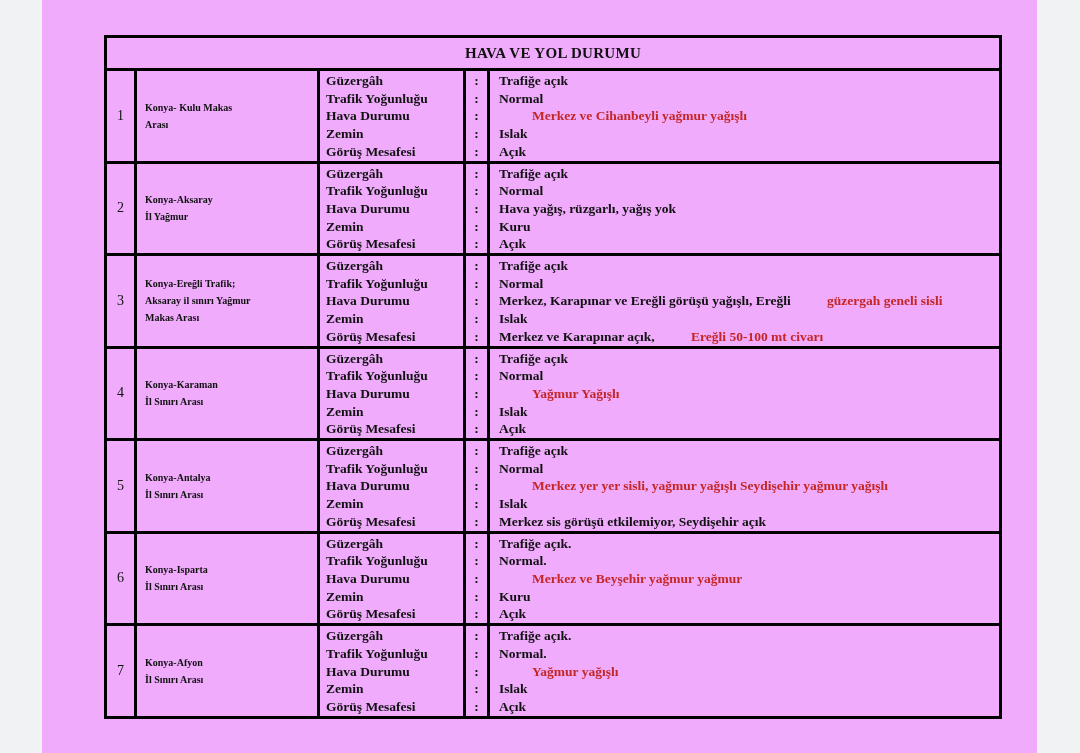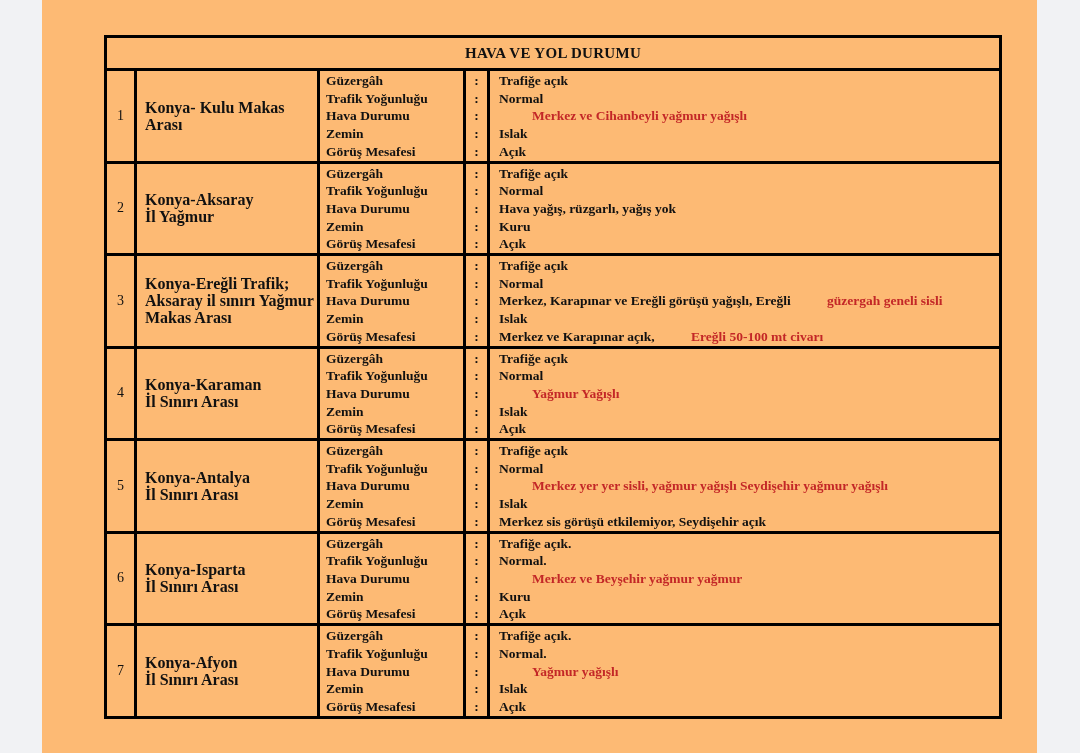--- a/index.html
+++ b/index.html
@@ -2,21 +2,21 @@
 <html style="--red: #c32727; --black: #111111; --margin: #f1f2f4;"><head>
 <meta charset="utf-8">
 <style>
   * { margin:0; padding:0; box-sizing:border-box; }
   html,body { background:#ffffff; }
   body {
     width:1080px; height:753px;
     font-family:"Liberation Serif", serif;
     position:relative; overflow:hidden;
   }
-  .stage { position:absolute; inset:0; background:#fdba74;font-family:Liberation Serif, serif; }
+  .stage { position:absolute; inset:0; background:#f0abfc;font-family:Liberation Serif, serif; }
   .side-strip { position:absolute; top:0; bottom:0; background:var(--margin,#f1f2f4); }
   .side-strip.left  { left:0;  width:42px; }
   .side-strip.right { right:0; width:43px; }
 
   table.doc {
     position:absolute; left:104px; top:35px; width:895px;
     border-collapse:collapse; table-layout:fixed;
     color:var(--black,#111);
   }
   table.doc td { border:3px solid #000; overflow:hidden; }
@@ -25,21 +25,21 @@
     height:33px; text-align:center; vertical-align:middle;
     font-weight:bold; font-size:15px; letter-spacing:.3px;
   }
   tr.r { height:92px; }
 
   td.c-no {
     width:30px; text-align:center; vertical-align:middle;
     font-size:14px; font-weight:normal;
   }
   td.c-route { width:183px; vertical-align:middle; padding-left:8px; }
-  td.c-route div { font-weight:bold; font-size:16px; line-height:17px; }
+  td.c-route div { font-weight:bold; font-size:10px; line-height:17px; }
 
   td.c-label { width:146px; vertical-align:top; padding:1px 2px 0 6px; }
   td.c-colon { width:24px;  vertical-align:top; text-align:center; padding-top:1px; }
   td.c-val   { width:512px; vertical-align:top; padding:1px 4px 0 9px; }
 
   td.c-label div, td.c-colon div, td.c-val div {
     font-weight:bold; font-size:13.5px; line-height:17.7px; white-space:nowrap;
   }
   .seg-red { color:var(--red,#c32727);margin-left:33px; }
 </style>

